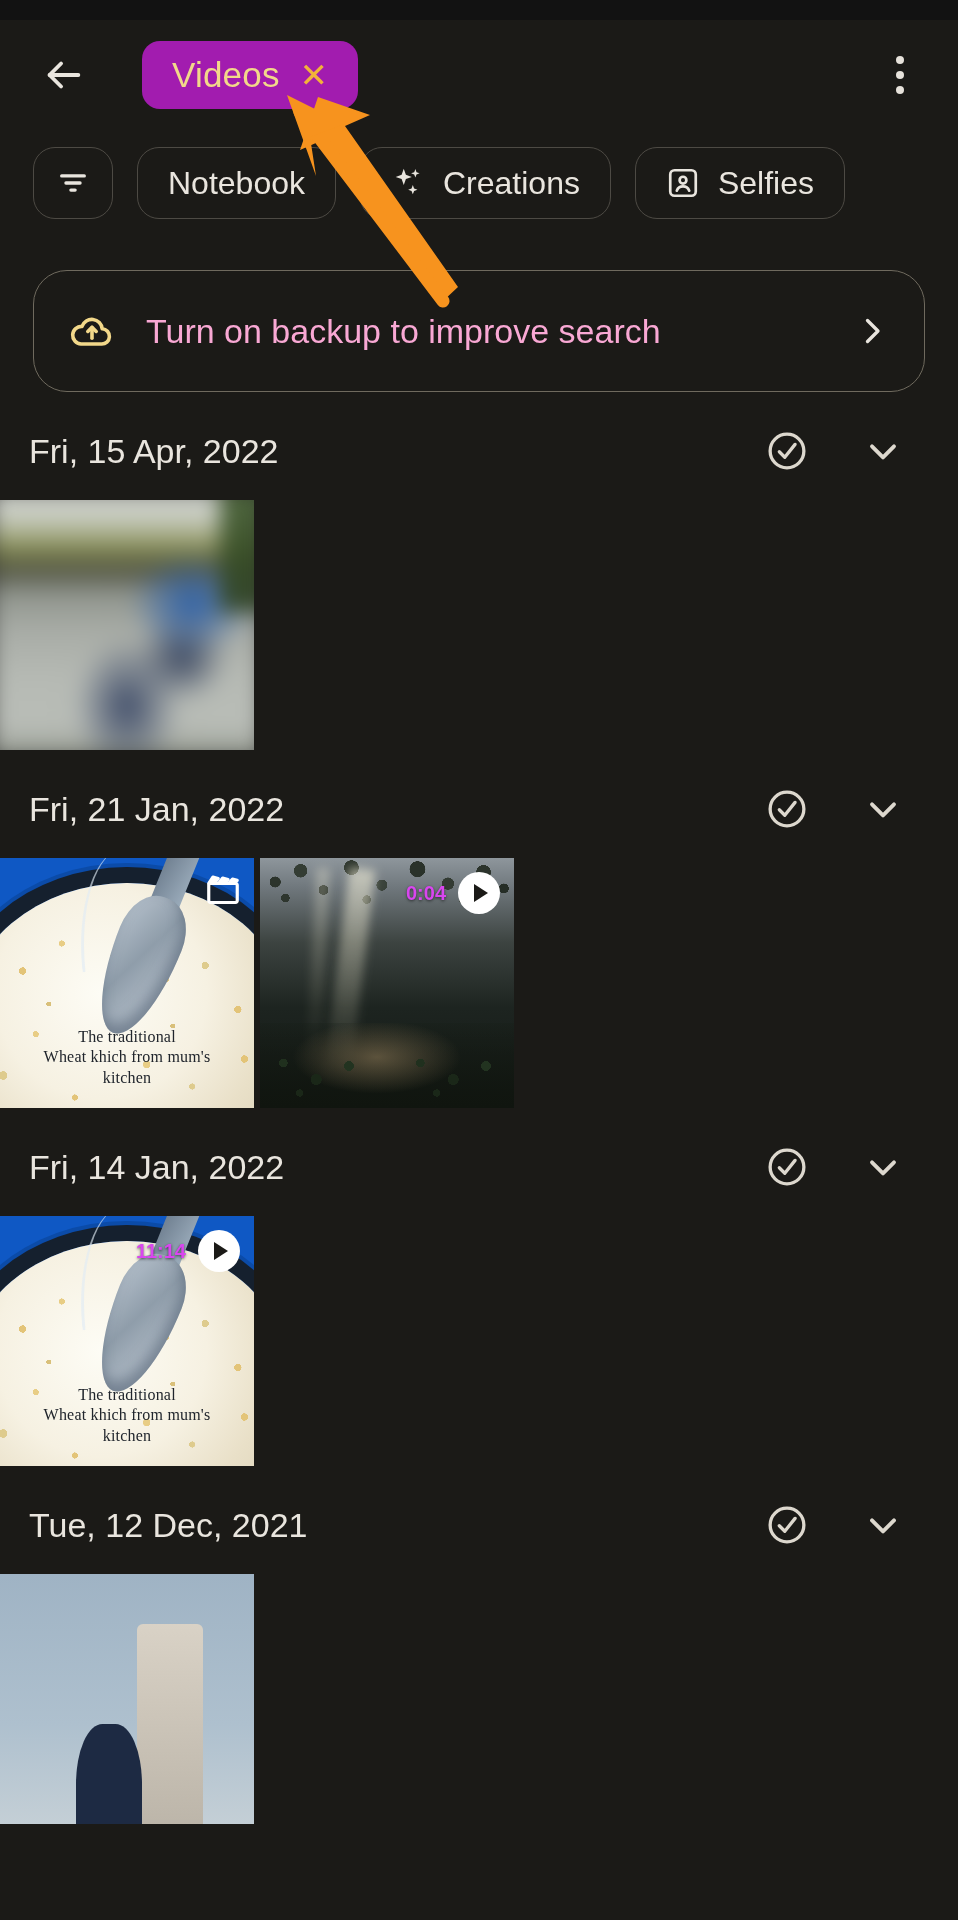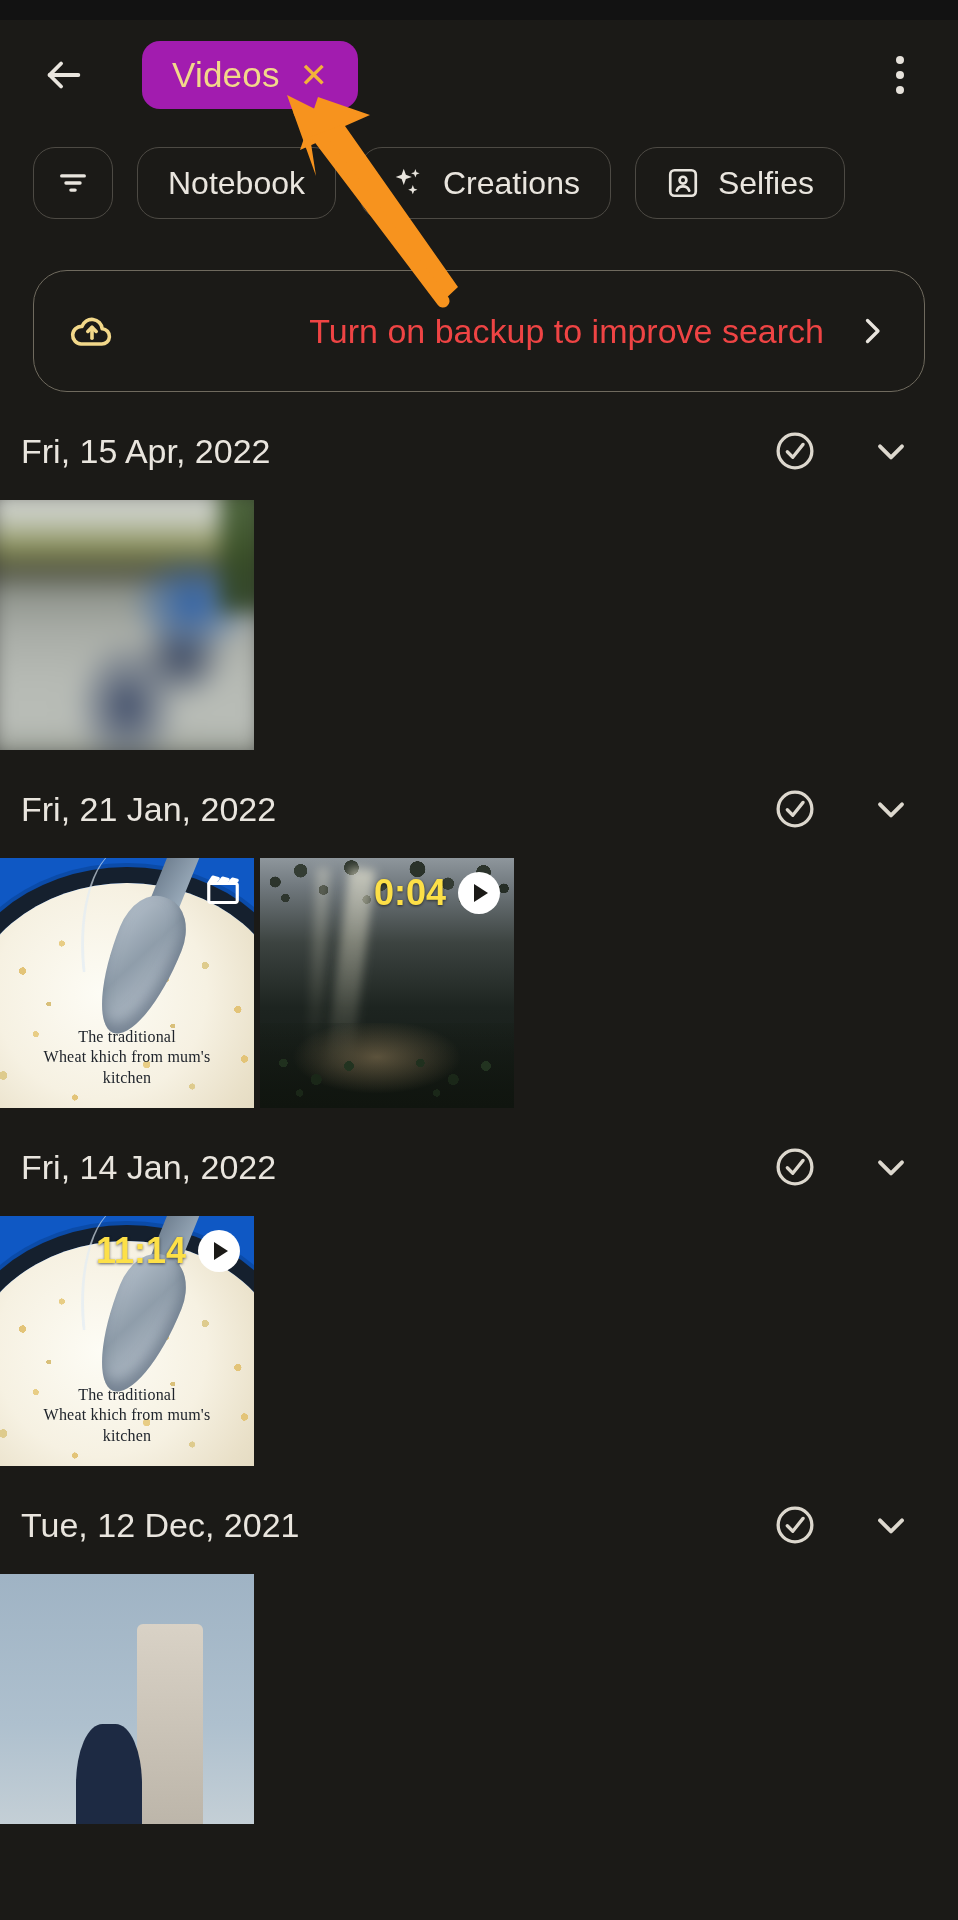--- a/index.html
+++ b/index.html
@@ -61,42 +61,42 @@
   
   .banner {
     margin:42px 33px 0 33px;
     border:1px solid #6f6a5e;
     border-radius:34px;
     height:122px;
     display:flex; align-items:center;
     padding:0 34px;
     gap:30px;
   }
-  .banner .btext { flex:1; color:#ef4444; font-size:34px;text-align:right; }
+  .banner .btext { flex:1; color:#f9a8d4; font-size:34px; }
   .banner .chev { color:#e9e5de; font-size:0; }
 
   
   .section { margin-top:20px; }
   .date-header {
     display:flex; align-items:center;
-    padding:0 21px; height:78px;
+    padding:0 29px; height:78px;
   }
   .date-label { flex:1; color:#e9e5de; font-size:34px; }
   .date-actions { display:flex; align-items:center; gap:52px; padding-right:24px; }
 
   .grid { display:flex; gap:6px; margin-top:10px; }
   .tile {
     position:relative; width:254px; height:250px;
     overflow:hidden; background:#2a2a2a; flex:0 0 auto;
   }
   .tile .badge {
     position:absolute; top:14px; right:14px;
     display:flex; align-items:center; gap:12px;
   }
-  .tile .dur { color:#fde047; font-size:36px; font-weight:bold;
+  .tile .dur { color:#d946ef; font-size:20px; font-weight:bold;
     text-shadow:0 1px 3px rgba(0,0,0,.6); }
   .play-circle {
     width:42px; height:42px; border-radius:50%; background:#fff;
     display:flex; align-items:center; justify-content:center;
   }
   .play-circle .tri {
     width:0;height:0;border-left:14px solid #1b1a17;
     border-top:9px solid transparent;border-bottom:9px solid transparent;
     margin-left:4px;
   }

